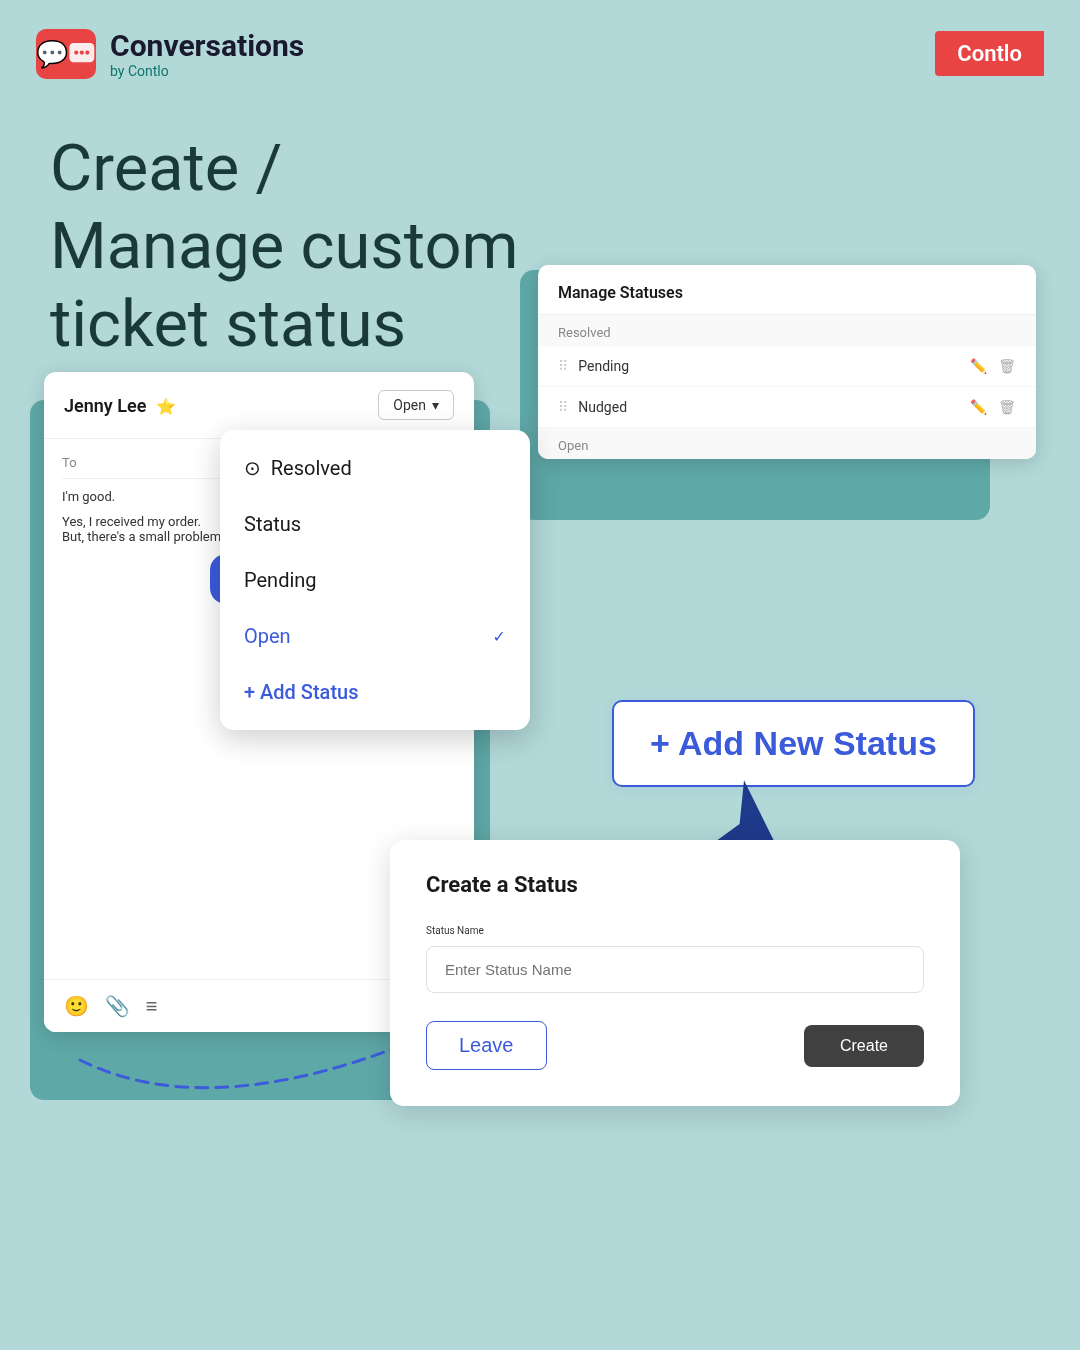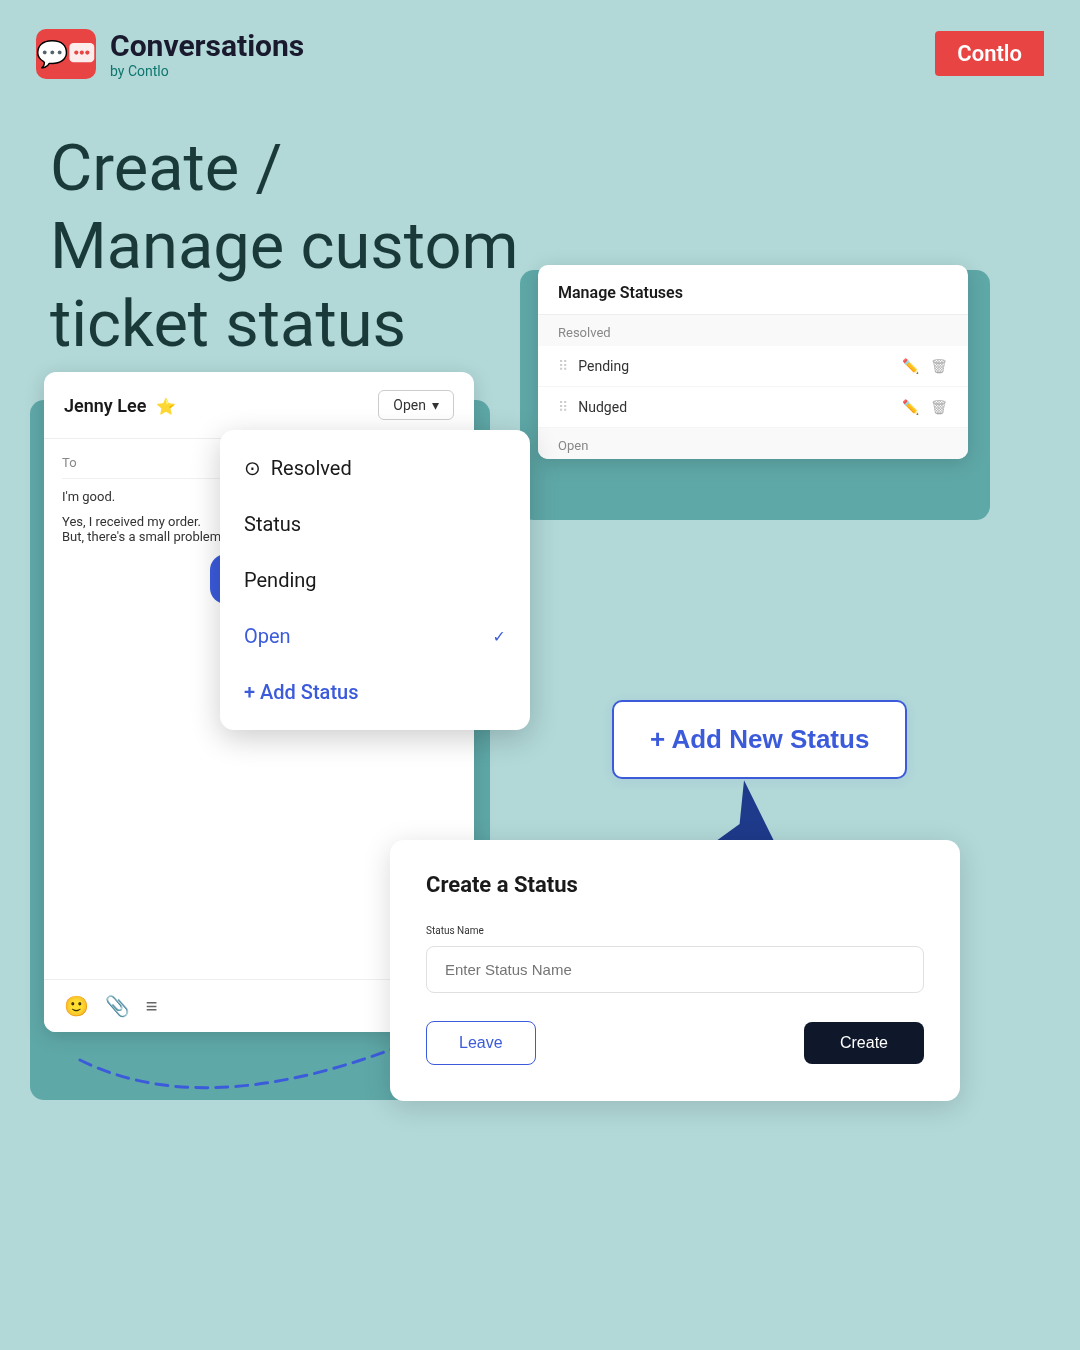--- a/index.html
+++ b/index.html
@@ -185,21 +185,21 @@
       color: #3b5bdb;
       font-weight: 500;
     }
     .checkmark { color: #3b5bdb; font-size: 16px; }
 
     
     .manage-card {
       position: absolute;
       top: 265px;
       left: 538px;
-      width: 430px;
+      width: 498px;
       background: white;
       border-radius: 10px;
       box-shadow: 0 4px 20px rgba(0,0,0,0.15);
       overflow: hidden;
       pointer-events: all;
     }
     .manage-title {
       font-size: 16px;
       font-weight: 600;
       color: #1a1a1a;
@@ -242,21 +242,21 @@
 
     
     .add-new-btn {
       position: absolute;
       top: 700px;
       left: 612px;
       background: white;
       border: 2.5px solid #3b5bdb;
       border-radius: 10px;
       padding: 22px 36px;
-      font-size: 26px;
+      font-size: 34px;
       font-weight: 700;
       color: #3b5bdb;
       pointer-events: all;
       cursor: pointer;
       white-space: nowrap;
       box-shadow: 0 2px 12px rgba(59,91,219,0.08);
     }
 
     
     .arrow-container {
@@ -316,25 +316,25 @@
       display: flex;
       justify-content: space-between;
       align-items: center;
     }
     .leave-btn {
       border: 1.5px solid #3b5bdb;
       background: white;
       color: #3b5bdb;
       border-radius: 8px;
       padding: 12px 32px;
-      font-size: 16px;
+      font-size: 20px;
       cursor: pointer;
     }
     .create-btn {
-      background: #0f172a;
+      background: #404040;
       color: white;
       border: none;
       border-radius: 8px;
       padding: 12px 36px;
       font-size: 16px;
       cursor: pointer;
     }
 
     
     .teal-bg-card {

